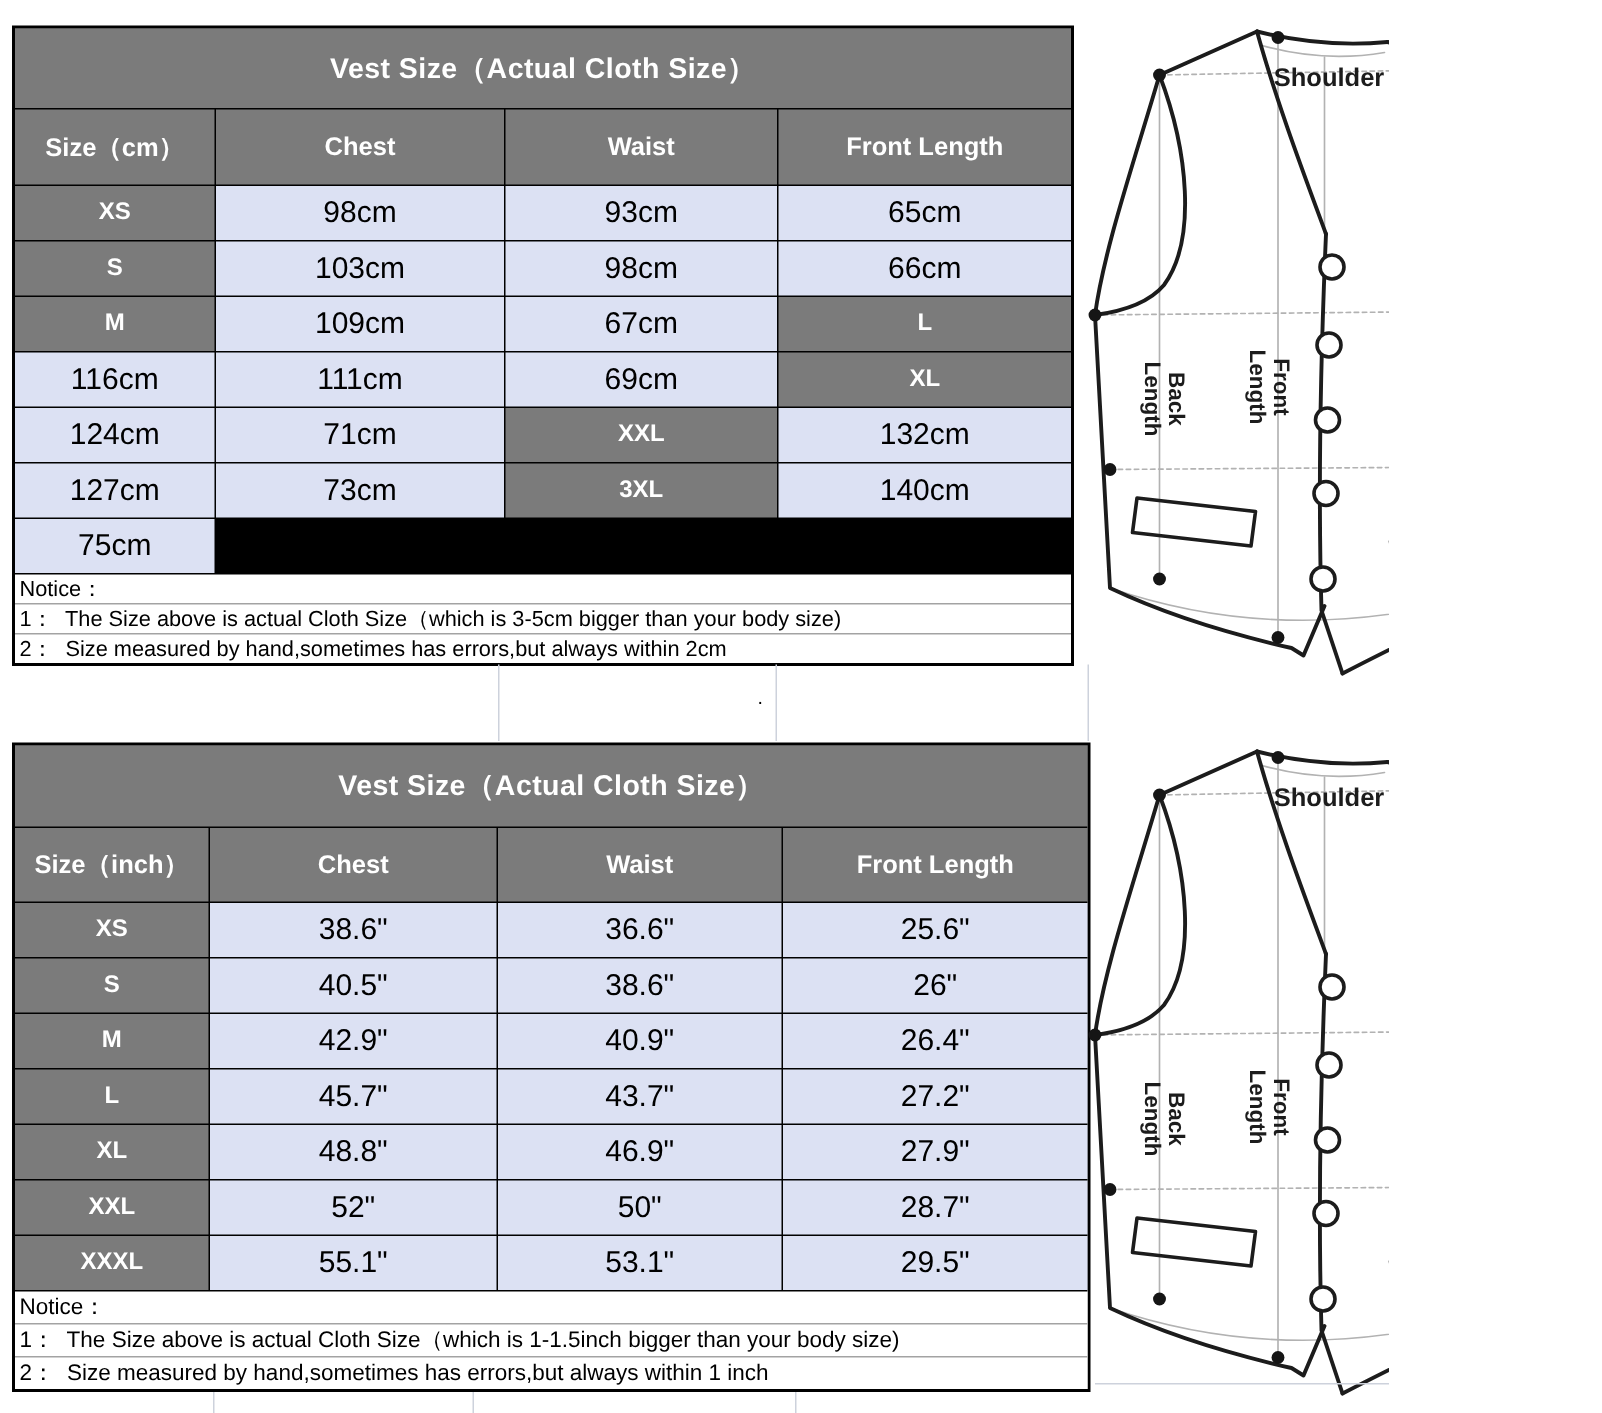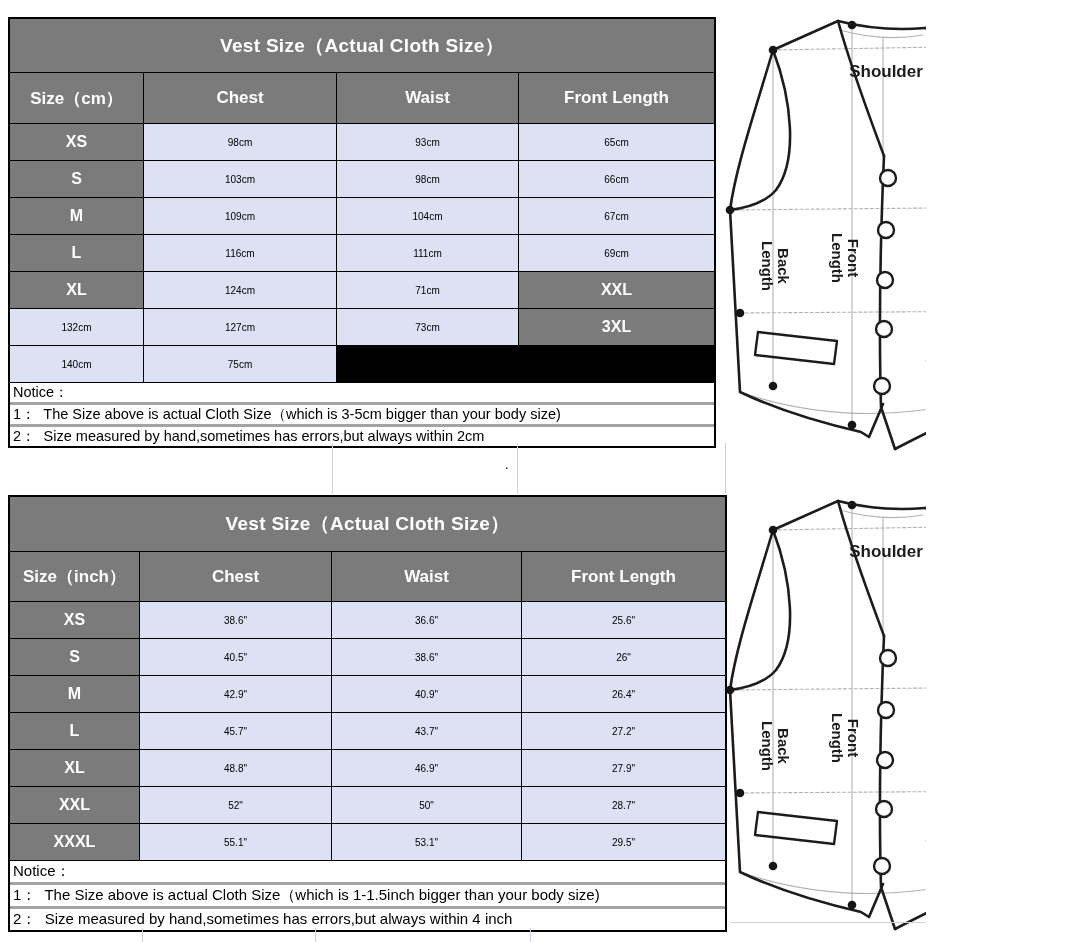--- a/index.html
+++ b/index.html
@@ -11,34 +11,34 @@
   .t1{left:8px;top:17px;width:708px;}
   .t2{left:8px;top:495px;width:719px;}
   .tb-grid{display:grid;gap:1px;background:#000;}
   .t1 .tb-grid{grid-template-columns:133px 192px 181px 1fr;grid-template-rows:53px 50px repeat(7,36px);}
   .t2 .tb-grid{grid-template-columns:129px 191px 189px 1fr;grid-template-rows:54px 49px repeat(7,36px);}
   .tb-title{grid-column:1/-1;background:#7b7b7b;color:#fff;font-weight:bold;font-size:19px;
             display:flex;align-items:center;justify-content:center;letter-spacing:.3px;}
   .cell{display:flex;align-items:center;justify-content:center;}
   .th{background:#7b7b7b;color:#fff;font-weight:bold;font-size:17px;}
   .size-col{background:#7b7b7b;color:#fff;font-weight:bold;font-size:16px;text-align:right;}
-  .val{background:#dce1f3;color:#000;font-size:10px;}
+  .val{background:#dce1f3;color:#000;font-size:20px;}
   .tb-notice{background:#fff;border-top:1px solid #000;}
   .n-line{white-space:pre-wrap;color:#000;font-size:14.5px;display:flex;align-items:center;padding-left:3px;}
   .t1 .n-line{height:19px;}
   .t2 .n-line{height:21px;font-size:15px;}
-  .n-line + .n-line{border-top:3px solid #a3a3a3;}
+  .n-line + .n-line{border-top:1px solid #a3a3a3;}
 
   
   .vest{position:absolute;width:350px;height:445px;}
   .vest-1{left:718px;top:8px;}
   .vest-2{left:718px;top:488px;}
   .vest svg{position:absolute;left:0;top:0;}
   .vlabel-h{position:absolute;color:#1c1c1c;font-weight:bold;text-align:center;}
-  .lbl-shoulder{left:120px;top:54px;width:96px;font-size:17px;}
+  .lbl-shoulder{left:120px;top:34px;width:96px;font-size:17px;}
   .lbl-chest{left:205px;top:185px;width:60px;font-size:16px;}
   .lbl-waist{left:202px;top:288px;width:60px;font-size:16px;}
   .vlabel-wrap{position:absolute;width:60px;height:60px;display:flex;align-items:center;justify-content:center;}
   .wrap-back{left:27px;top:228px;}
   .wrap-front{left:97px;top:220px;}
   .vlabel{display:flex;flex-direction:column;align-items:center;transform:rotate(90deg);
           font-weight:bold;font-size:15px;line-height:16px;color:#1c1c1c;white-space:nowrap;}
 
   
   .gl{position:absolute;background:#cdd2dc;}
@@ -66,21 +66,20 @@
       <div class="cell val">93cm</div>
       <div class="cell val">65cm</div>
 
       <div class="cell size-col">S</div>
       <div class="cell val">103cm</div>
       <div class="cell val">98cm</div>
       <div class="cell val">66cm</div>
 
       <div class="cell size-col">M</div>
       <div class="cell val">109cm</div>
-      <div class="cell val">104cm</div>
       <div class="cell val">67cm</div>
 
       <div class="cell size-col">L</div>
       <div class="cell val">116cm</div>
       <div class="cell val">111cm</div>
       <div class="cell val">69cm</div>
 
       <div class="cell size-col">XL</div>
       <div class="cell val">124cm</div>
       <div class="cell val">71cm</div>
@@ -140,21 +139,21 @@
       <div class="cell val">28.7"</div>
 
       <div class="cell size-col">XXXL</div>
       <div class="cell val">55.1"</div>
       <div class="cell val">53.1"</div>
       <div class="cell val">29.5"</div>
     </div>
     <div class="tb-notice">
       <div class="n-line">Notice：</div>
       <div class="n-line">1：  The Size above is actual Cloth Size（which is 1-1.5inch bigger than your body size)</div>
-      <div class="n-line">2：  Size measured by hand,sometimes has errors,but always within 4 inch</div>
+      <div class="n-line">2：  Size measured by hand,sometimes has errors,but always within 1 inch</div>
     </div>
   </div>
 
   <div class="vest vest-1">
     <svg width="350" height="445" viewBox="0 0 350 445">
       <g id="vest-g" fill="none" stroke-linejoin="round" stroke-linecap="round">
 
         <g stroke="#b2b2b2" stroke-width="1.1">
           <path d="M 55,42 L 275,38" stroke-dasharray="3 2.4"></path>
           <path d="M 12,202 L 312,199" stroke-dasharray="3 2.4"></path>

